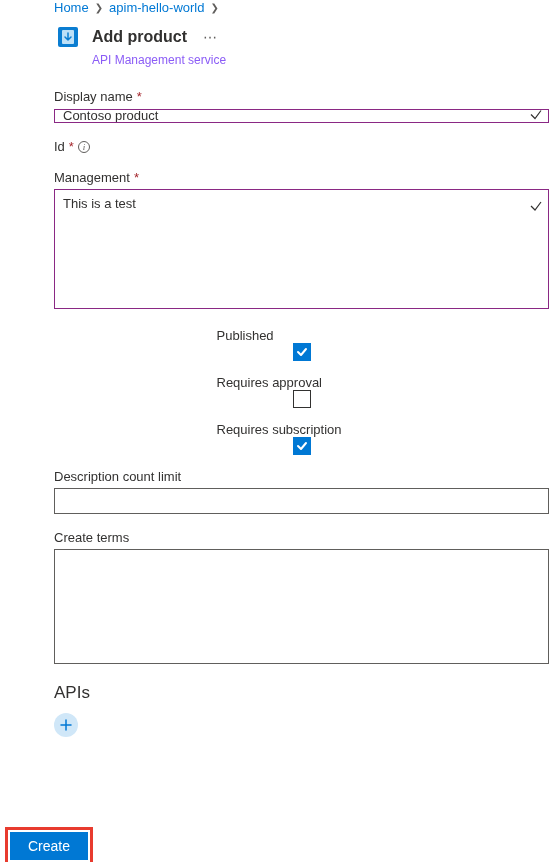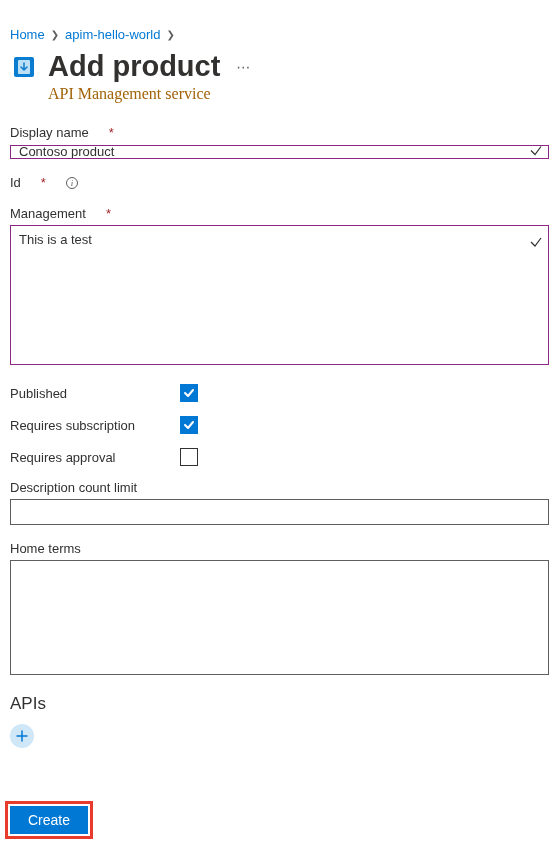--- a/index.html
+++ b/index.html
@@ -5,46 +5,46 @@
     * { box-sizing: border-box; margin: 0; padding: 0; }
     body {
       font-family: "Segoe UI", -apple-system, sans-serif;
       font-size: 13px;
       color: #323130;
       background: #fff;
       width: 559px;
       height: 862px;
       position: relative;
     }
-    .container { padding: 27px 10px; }
+    .container { padding: 0 10px; margin-left: 44px; }
     .breadcrumb {
       display: flex;
       align-items: center;
       gap: 6px;
       font-size: 13px;
       margin-bottom: 8px;
     }
     .breadcrumb a { color: #0078d4; text-decoration: none; cursor: pointer; }
     .breadcrumb .chevron { color: #605e5c; font-size: 10px; }
     .header-row {
       display: flex;
       align-items: center;
       gap: 10px;
       margin-bottom: 2px;
     }
     .service-icon {
       width: 28px; height: 28px;
       display: flex; align-items: center; justify-content: center;
     }
-    .page-title { font-size: 29px; font-weight: 600; color: #323130; }
+    .page-title { font-size: 16px; font-weight: 600; color: #323130; }
     .more-dots { color: #605e5c; font-size: 14px; margin-left: 6px; letter-spacing: 1px; }
-    .subtitle { font-size: 16px; color: #a16207; margin-left: 38px; margin-bottom: 22px; font-family: Liberation Serif, serif; }
+    .subtitle { font-size: 12px; color: #8b5cf6; margin-left: 38px; margin-bottom: 22px; }
 
     .form-group { margin-bottom: 16px; }
-    .form-label { font-size: 13px; color: #323130; display: flex; align-items: center; gap: 20px; margin-bottom: 4px; }
+    .form-label { font-size: 13px; color: #323130; display: flex; align-items: center; gap: 4px; margin-bottom: 4px; }
     .required { color: #a4262c; }
     .info-icon {
       width: 12px; height: 12px; border: 1px solid #605e5c; border-radius: 50%;
       display: inline-flex; align-items: center; justify-content: center;
       font-size: 9px; color: #605e5c; font-style: italic; font-family: Georgia, serif;
     }
 
     .text-input {
       width: 100%;
       height: 14px;
@@ -59,36 +59,37 @@
     .check-mark {
       position: absolute;
       right: 6px; top: 50%;
       transform: translateY(-50%);
       color: #323130;
       font-size: 14px;
       pointer-events: none;
     }
     .textarea {
       width: 100%;
-      height: 140px;
+      height: 120px;
       border: 1px solid #8a2884;
       padding: 6px 28px 6px 8px;
       font-size: 13px;
       color: #323130;
       background: #fff;
       resize: none;
       font-family: inherit;
     }
     .textarea-wrap { position: relative; }
     .textarea-wrap .check-mark { top: 10px; transform: none; }
 
     .checkbox-row {
       display: flex;
       align-items: center;
       margin-bottom: 14px;
+      flex-direction: column;
     }
     .checkbox-row .cb-label { width: 170px; font-size: 13px; }
     .checkbox {
       width: 18px; height: 18px;
       border: 1px solid #323130;
       display: flex; align-items: center; justify-content: center;
       cursor: pointer;
     }
     .checkbox.checked { background: #0078d4; border-color: #0078d4; }
     .checkbox.checked svg { display: block; }
@@ -118,21 +119,21 @@
       background: #d0e7f8;
       display: flex; align-items: center; justify-content: center;
       color: #0078d4;
       font-size: 16px;
       cursor: pointer;
       border: none;
     }
 
     .footer {
       position: absolute;
-      bottom: 28px; left: 10px;
+      bottom: 2px; left: 10px;
       padding-top: 10px;
     }
     .create-btn {
       background: #0078d4;
       color: #fff;
       border: none;
       padding: 6px 18px;
       font-size: 14px;
       cursor: pointer;
       outline: 3px solid #e83b2e;
@@ -204,44 +205,44 @@
 
   <div class="checkbox-row">
     <span class="cb-label">Published</span>
     <span class="checkbox checked">
       <svg width="12" height="12" viewBox="0 0 12 12">
           <path d="M2 6 L5 9 L10 3" stroke="#fff" stroke-width="2" fill="none" stroke-linecap="round" stroke-linejoin="round"></path>
         </svg>
     </span>
   </div>
   <div class="checkbox-row">
+    <span class="cb-label">Requires approval</span>
+    <span class="checkbox">
+      
+    </span>
+  </div>
+  <div class="checkbox-row">
     <span class="cb-label">Requires subscription</span>
     <span class="checkbox checked">
       <svg width="12" height="12" viewBox="0 0 12 12">
           <path d="M2 6 L5 9 L10 3" stroke="#fff" stroke-width="2" fill="none" stroke-linecap="round" stroke-linejoin="round"></path>
         </svg>
     </span>
   </div>
-  <div class="checkbox-row">
-    <span class="cb-label">Requires approval</span>
-    <span class="checkbox">
-      
-    </span>
-  </div>
 
   <div class="form-group">
     <div class="form-label">
       <span>Description count limit</span>
     </div>
     <input class="plain-input" value="" style="">
   </div>
 
   <div class="form-group">
     <div class="form-label">
-      <span>Home terms</span>
+      <span>Create terms</span>
     </div>
     <textarea class="plain-textarea" style=""></textarea>
   </div>
 
   <div class="form-group">
     <div class="apis-label">APIs</div>
     <button class="add-btn">
       <svg width="12" height="12" viewBox="0 0 12 12">
           <path d="M6 1 V11 M1 6 H11" stroke="#0078d4" stroke-width="1.5" stroke-linecap="round"></path>
         </svg>

